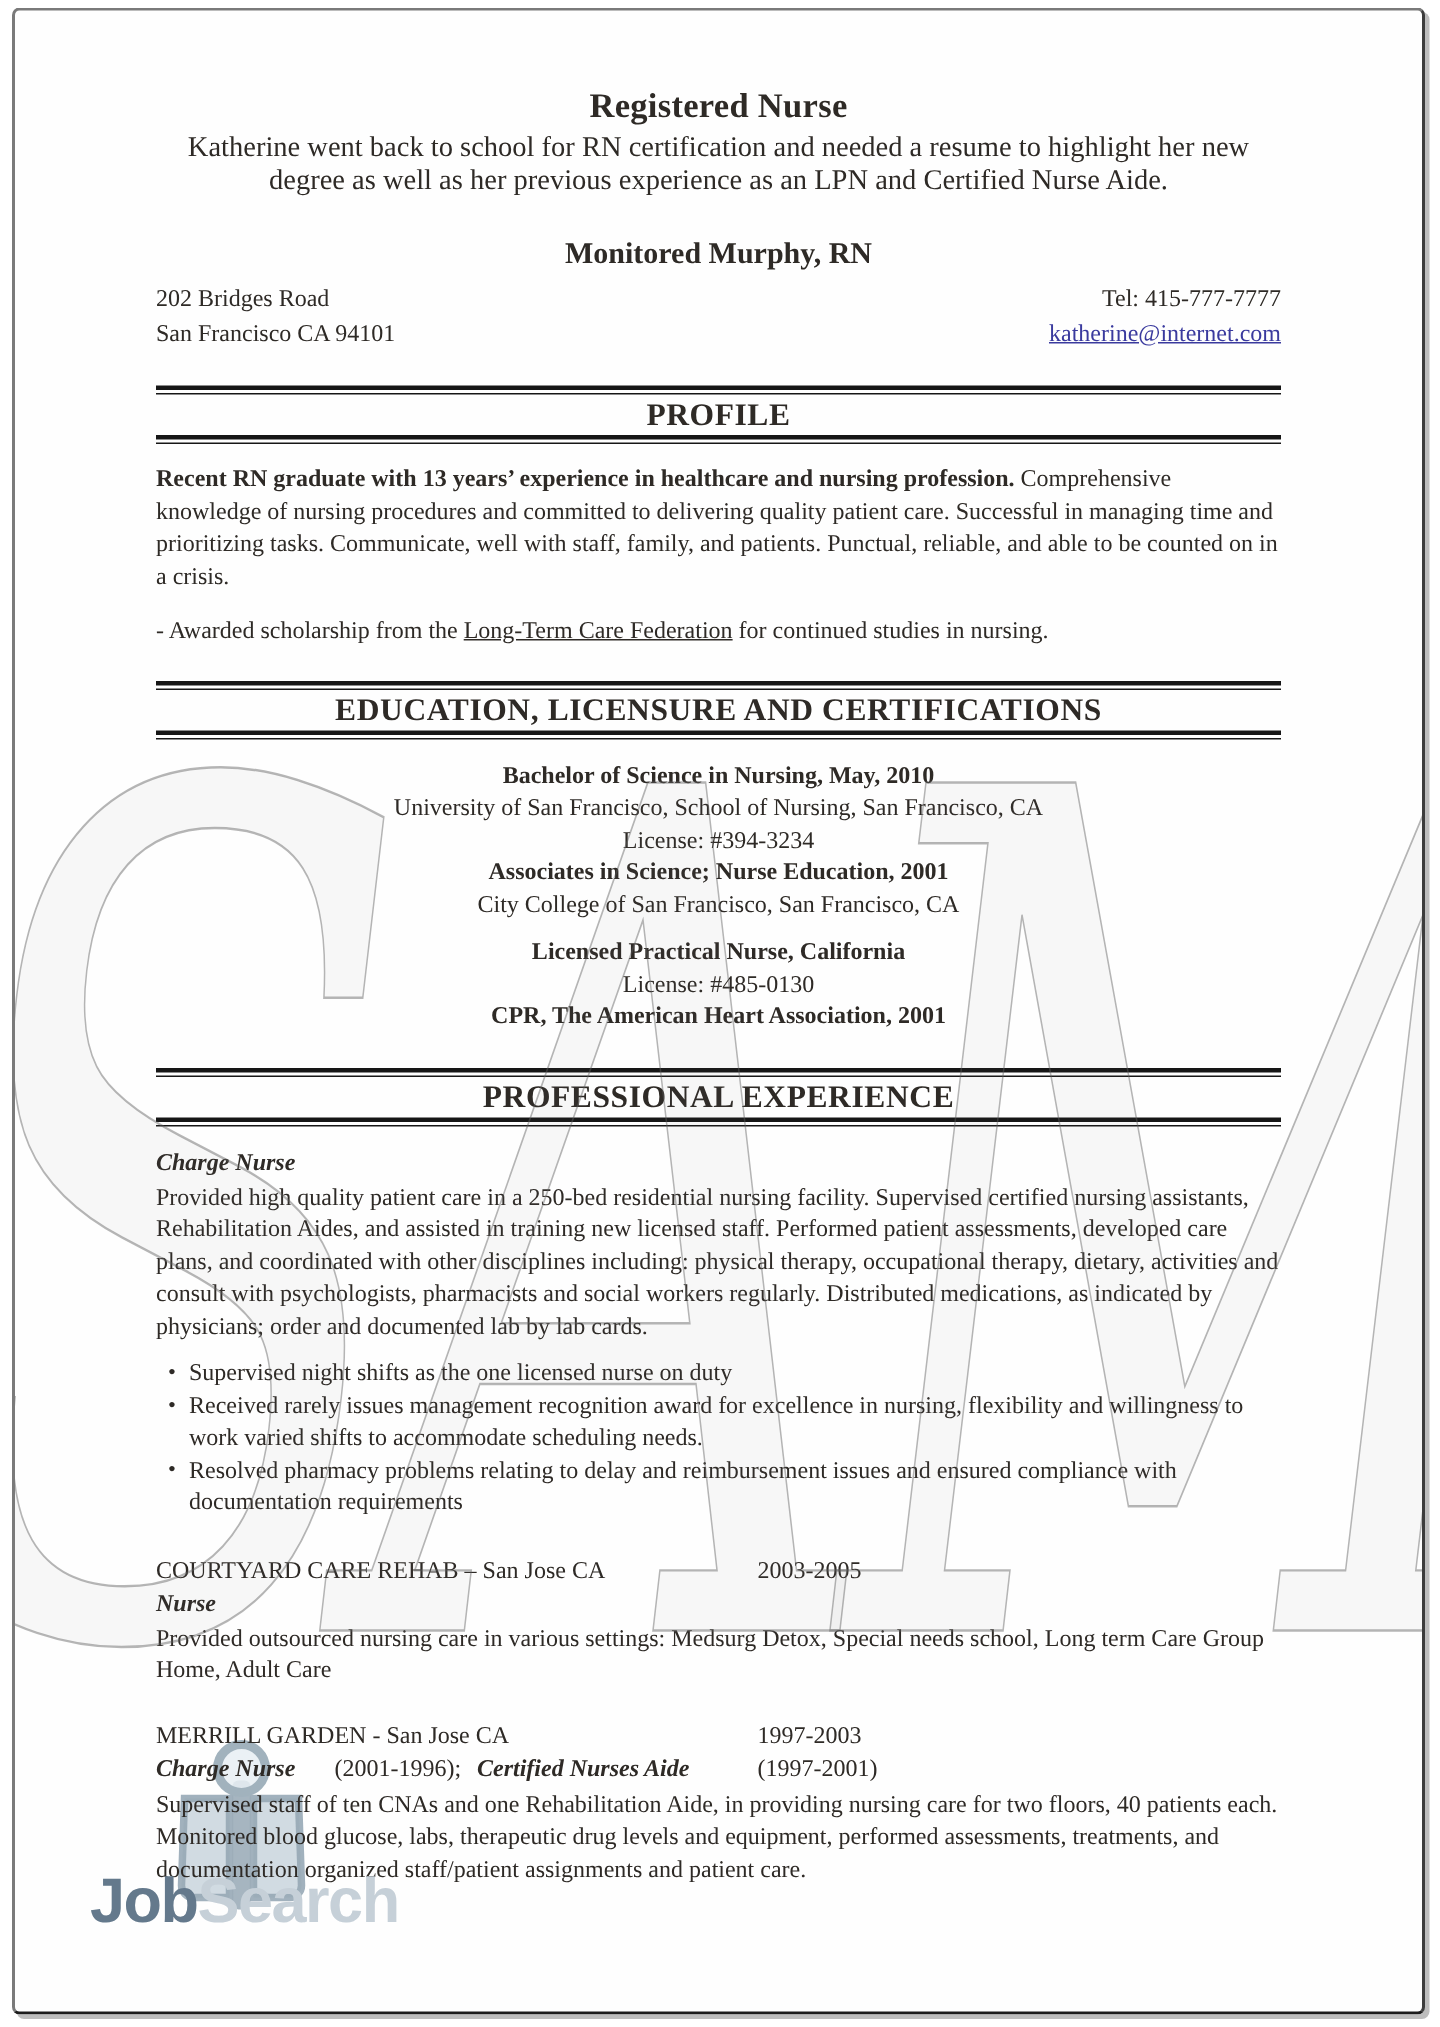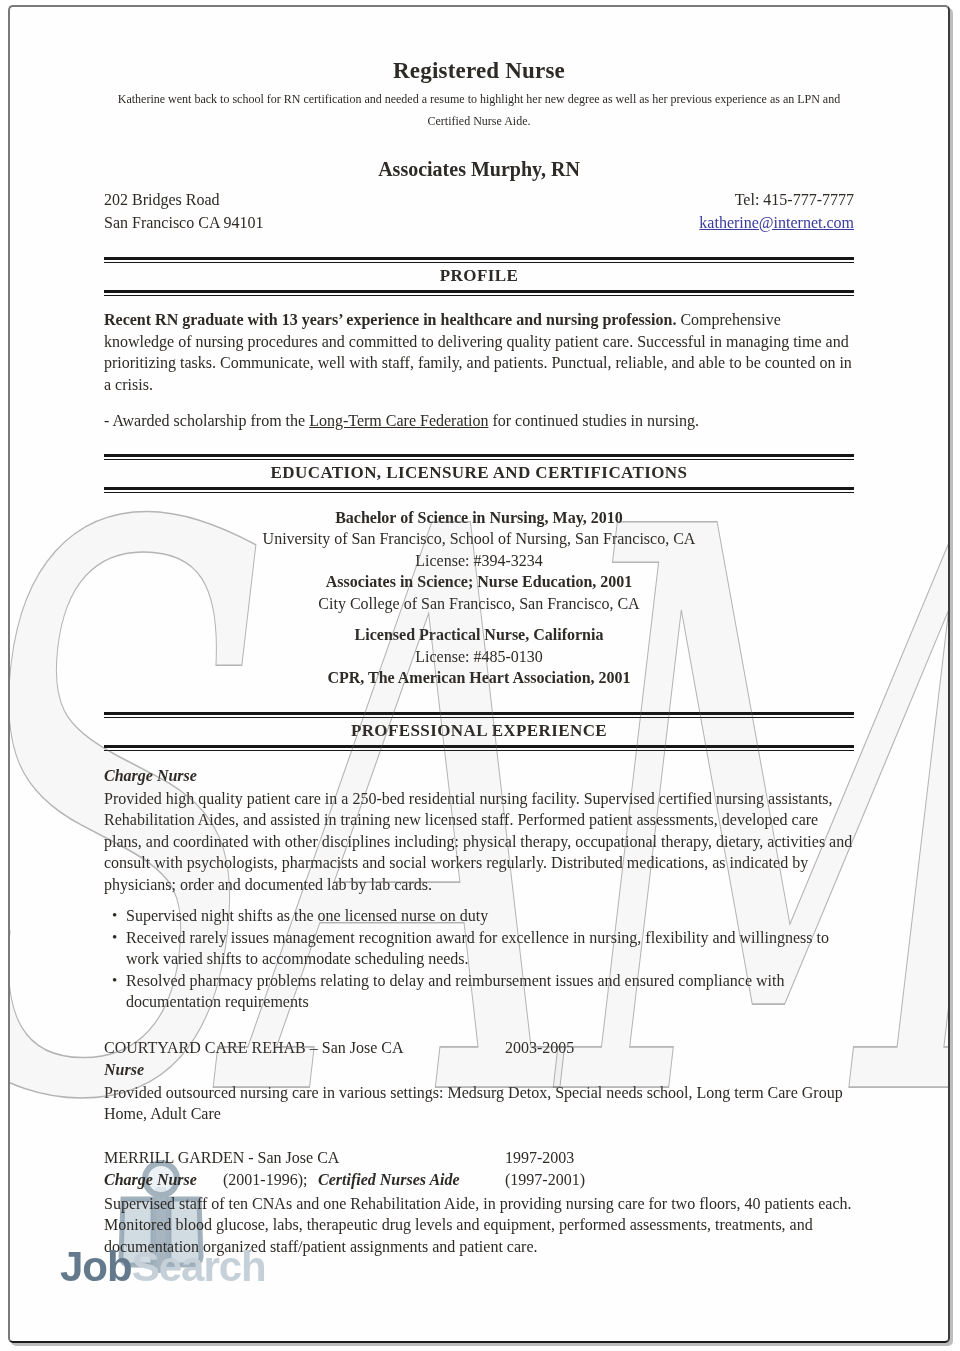--- a/index.html
+++ b/index.html
@@ -27,37 +27,37 @@
     padding-top:50px;
     color:#2e2a26;
     font-size:16px;
     line-height:21.5px;
   }
   .doc-title{
     text-align:center;font-size:23px;font-weight:bold;
     margin:0;line-height:28px;letter-spacing:.2px;
   }
   .doc-intro{
-    text-align:center;font-size:12px;line-height:22px;
+    text-align:center;font-size:19px;line-height:22px;
     margin:3px auto 0;width:100%;
   }
   .person-name{
     text-align:center;font-size:20px;font-weight:bold;
     margin:25px 0 0;line-height:24px;
   }
   .contact-row{
     display:flex;justify-content:space-between;
     margin-top:8px;line-height:22.5px;
   }
   .contact-right{text-align:right;}
   a.email-link{color:#3a3a9e;text-decoration:underline;}
   .sec{margin-top:0;}
   .rule{height:2px;border-top:3px solid #161616;border-bottom:1px solid #161616;}
   .sec-head{
-    text-align:center;font-size:17px;letter-spacing:.4px;
+    text-align:center;font-size:21px;letter-spacing:.4px;
     padding:4px 0 5px;line-height:18px;font-weight:600;
   }
   .para{margin:13px 0 0;}
   .lead-bold{font-weight:bold;}
   .award-line{margin-top:15px;}
   .award-link{text-decoration:underline;color:#2e2a26;}
   .edu-block{text-align:center;margin-top:14px;}
   .edu-line{line-height:21.5px;}
   .edu-bold{font-weight:bold;}
   .edu-gap{height:10px;}
@@ -120,21 +120,21 @@
       <path d="M86 42 h-30 v66 h24 a8 8 0 0 0 8 -8 z" fill="#b3c3cf" fill-opacity="0.75" stroke="#7d93a3" stroke-opacity="0.9" stroke-width="5"></path>
       <circle cx="48" cy="22" r="16" fill="#e2ebf1" fill-opacity="0.85" stroke="#8ba0ae" stroke-width="6"></circle>
     </svg>
   </div>
 
   <div class="content">
 
     <h1 class="doc-title">Registered Nurse</h1>
     <p class="doc-intro">Katherine went back to school for RN certification and needed a resume to highlight her new degree as well as her previous experience as an LPN and Certified Nurse Aide.</p>
 
-    <h2 class="person-name">Associates Murphy, RN</h2>
+    <h2 class="person-name">Monitored Murphy, RN</h2>
 
     <div class="contact-row">
       <div class="contact-left">
         <div>202 Bridges Road</div>
         <div>San Francisco CA 94101</div>
       </div>
       <div class="contact-right">
         <div>Tel: 415-777-7777</div>
         <div><a class="email-link" href="#">katherine@internet.com</a></div>
       </div>

